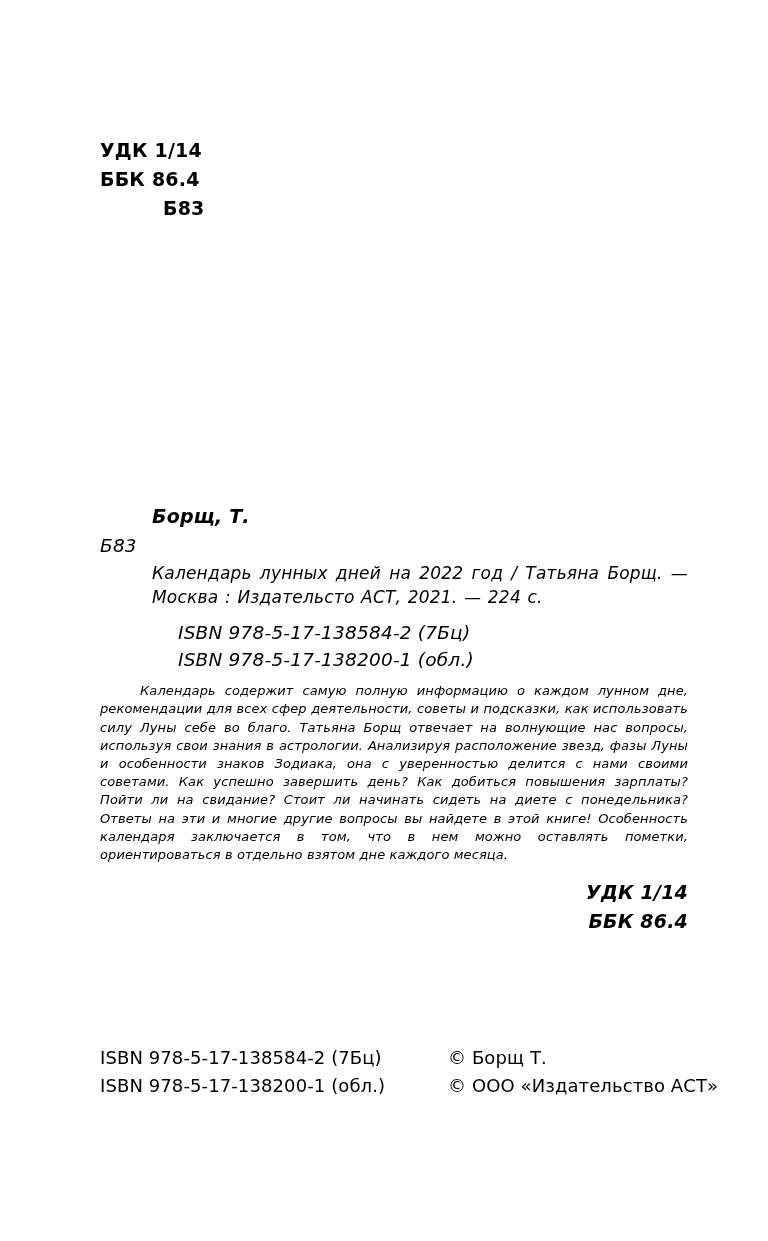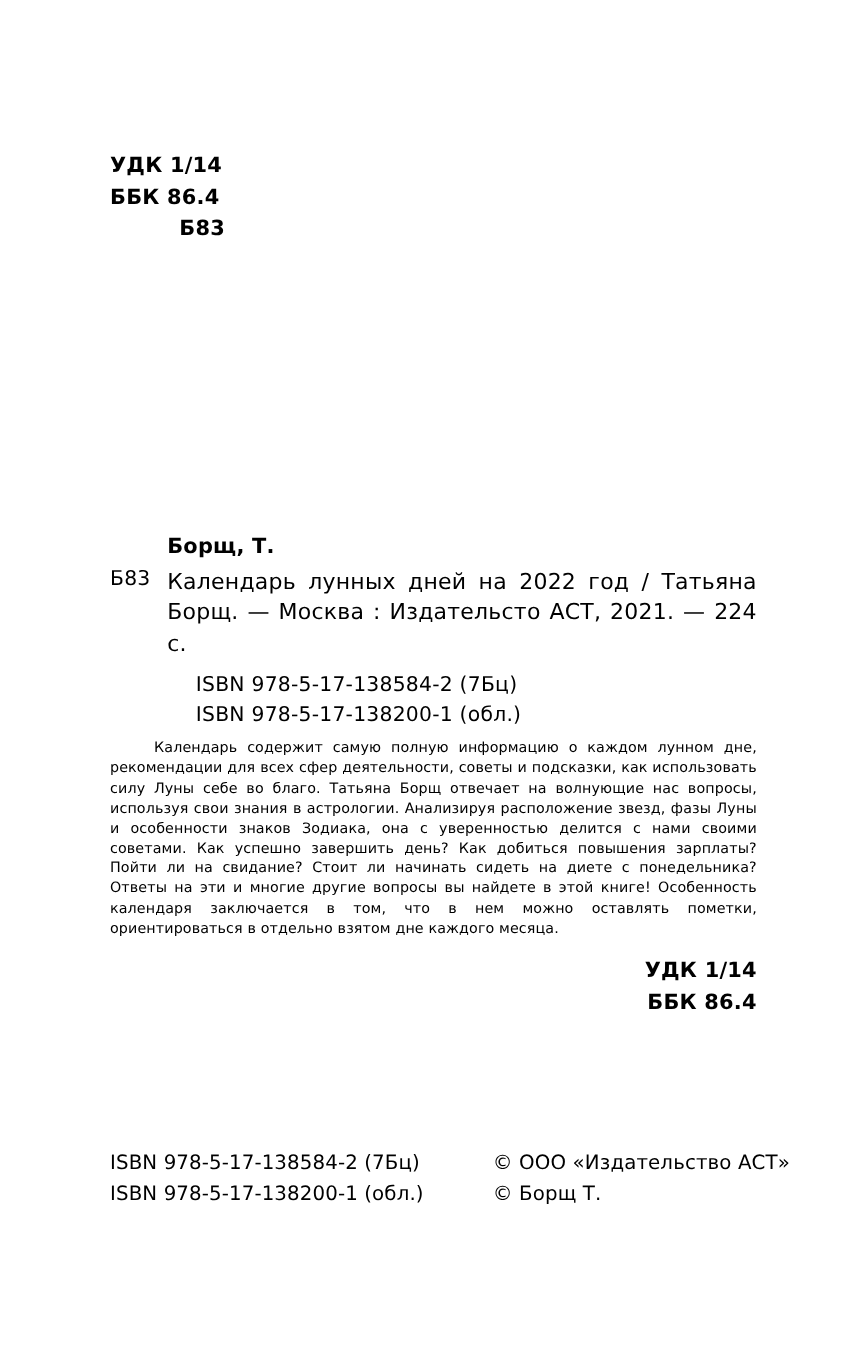--- a/index.html
+++ b/index.html
@@ -39,22 +39,23 @@
     white-space: pre;
   }
   .classif .line.indent {
     padding-left: 63px;
   }
 
   
   .biblio {
     position: absolute;
     left: 100px;
-    top: 486px;
+    top: 505px;
     width: 588px;
+    font-style: italic;
   }
 
   .author {
     font-size: 19px;
     font-weight: bold;
     margin: 0 0 6px 52px;
     letter-spacing: 0.2px;
   }
 
   .title-row {
@@ -62,26 +63,27 @@
     align-items: flex-start;
   }
   .title-index {
     flex: 0 0 52px;
     font-size: 18.5px;
     line-height: 1.42;
     letter-spacing: 0.2px;
   }
   .title-text {
     flex: 1 1 auto;
-    font-size: 20px;
+    font-size: 17px;
     line-height: 1.42;
     text-align: justify;
     text-align-last: left;
     letter-spacing: 0.2px;
     word-spacing: 1px;
+    margin-top: 28px;
   }
 
   .isbn-list {
     margin-top: 10px;
     margin-left: 78px;
     font-size: 18.5px;
     line-height: 1.46;
     letter-spacing: 0.2px;
   }
 
@@ -154,18 +156,18 @@
     </div>
 
   </div>
 
   <div class="footer">
     <div class="footer-col-left">
       <div class="row">ISBN 978-5-17-138584-2 (7Бц)</div>
       <div class="row">ISBN 978-5-17-138200-1 (обл.)</div>
     </div>
     <div class="footer-col-right">
+      <div class="row">© Борщ Т.</div>
       <div class="row">© ООО «Издательство АСТ»</div>
-      <div class="row">© Борщ Т.</div>
     </div>
   </div>
 
 </div>
 
 </body></html>

